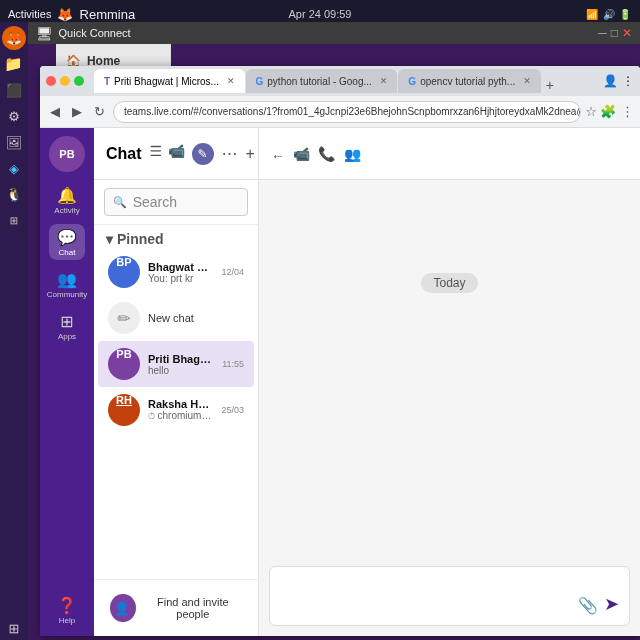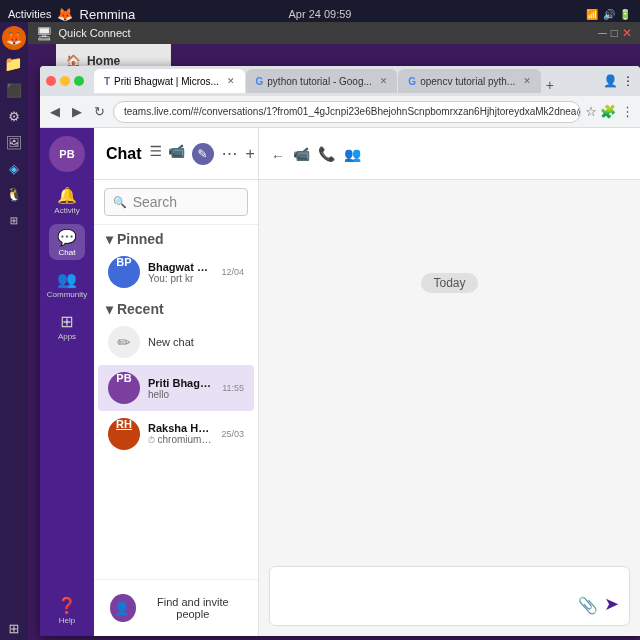--- a/index.html
+++ b/index.html
@@ -609,24 +609,20 @@
           </div>
           <div class="chat-item-info">
             <div class="chat-item-name">Bhagwat Priti</div>
             <div class="chat-item-preview">
               <span>You: prt kr</span>
             </div>
           </div>
           <div class="chat-item-time">12/04</div>
         </div>
 
-        <div class="chat-section-label">
-          <span>▾ </span>
-          <span>Recent</span>
-        </div>
 
         <div class="new-chat-item">
           <div class="new-chat-icon">
             <span>✏</span>
           </div>
           <span class="new-chat-label">New chat</span>
         </div>
 
         <div class="chat-item active">
           <div class="chat-avatar avatar-pb">

